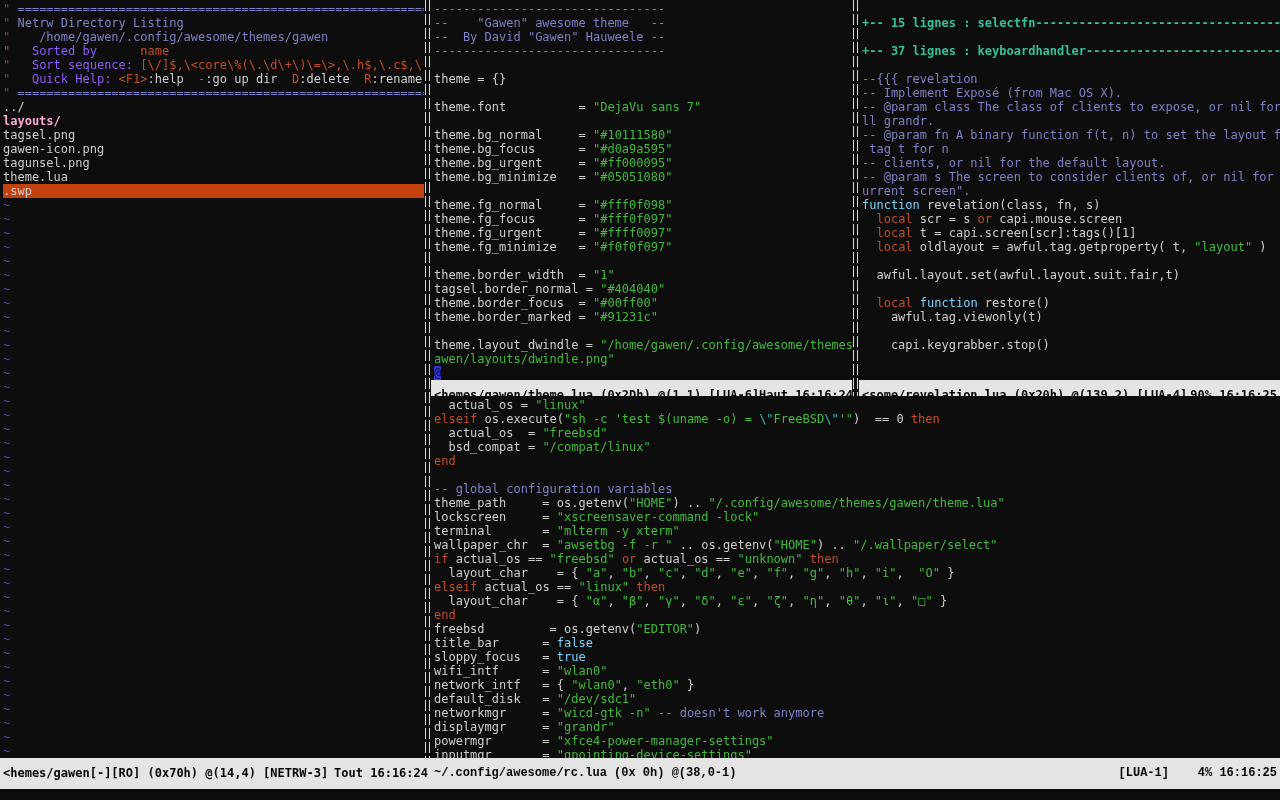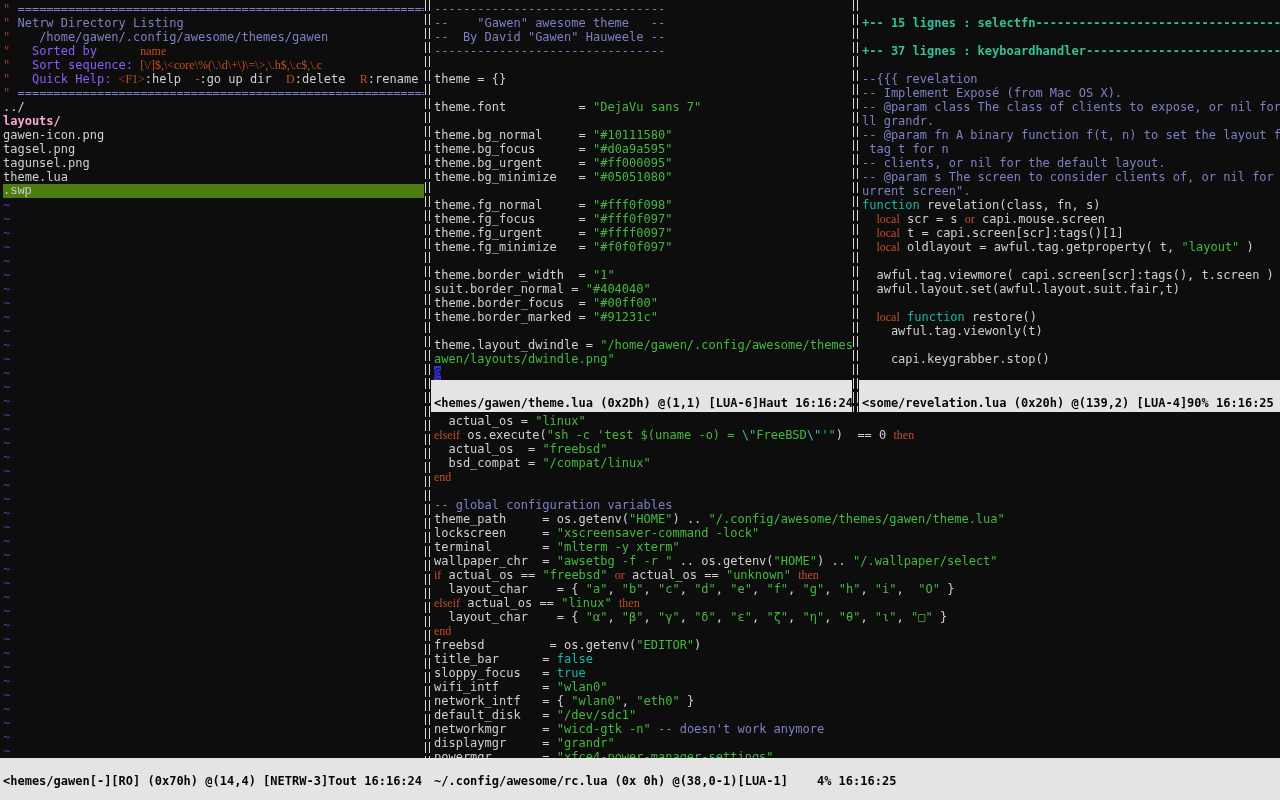--- a/index.html
+++ b/index.html
@@ -20,65 +20,65 @@
 
   .vsep { flex:0 0 7px;
     background-image:
       repeating-linear-gradient(to bottom, #d8d8d8 0 11px, transparent 11px 14px),
       repeating-linear-gradient(to bottom, #d8d8d8 0 11px, transparent 11px 14px);
     background-size:1px 100%, 1px 100%;
     background-position:1px 0, 5px 0;
     background-repeat:no-repeat, no-repeat; }
 
   .statusline { flex:0 0 15px; background:#e4e4e4; color:#050505; font-weight:bold;
-    line-height:15px; display:flex; justify-content:flex-start;
-    padding:16px 3px; white-space:pre; overflow:hidden; }
+    line-height:15px; display:flex; justify-content:space-between;
+    padding:8px 3px; white-space:pre; overflow:hidden; }
 
   .status-row { flex:0 0 15px; display:flex; }
   .status-row .statusline { flex:none; }
   .status-netrw { width:431px; }
-  .status-rc { flex:1 1 auto !important; display:flex; }
+  .status-rc { flex:1 1 auto !important; display:flex;font-family:Liberation Mono, monospace; }
 
   .cmdline { flex:0 0 14px; line-height:14px; padding-left:3px; color:#e2e2e2; white-space:pre; }
   .cursor { display:inline-block; width:7px; height:12px; background:#e8e8e8; vertical-align:-2px; }
 
   
   .d   { color:#cfcfcf; }
   .c   { color:#7d80c4; }
   .g   { color:#8b5cf6; }
-  .o   { color:#c24e27;font-family:Liberation Serif, serif; }
+  .o   { color:#c24e27; }
   .s   { color:#44b93f; }
   .e   { color:#3cb3b3; }
   .f   { color:#35c09b; font-weight:bold; }
-  .y   { color:#14b8a6; }
+  .y   { color:#7dd3fc; }
   .q   { color:#a13b20; }
   .t   { color:#4646aa; }
   .dir { color:#f9a8d4; font-weight:bold; }
   .at  { color:#10104a; background:#3434cc; }
-  .cursorline { background:#4d7c0f;font-family:Liberation Mono, monospace; }
+  .cursorline { background:#c2410c; }
 </style>
 </head>
 <body>
 
 <div class="screen">
   <div class="main">
 
     <div class="pane pane-netrw">
       <div class="content">
           <div class="ln"><span class="q">" </span><span class="c">================================================================================</span></div>
           <div class="ln"><span class="q">" </span><span class="c">Netrw Directory Listing</span></div>
           <div class="ln"><span class="q">" </span><span class="c">   /home/gawen/.config/awesome/themes/gawen</span></div>
           <div class="ln"><span class="q">" </span><span class="g">  Sorted by      </span><span class="o">name</span></div>
           <div class="ln"><span class="q">" </span><span class="g">  Sort sequence: </span><span class="o">[\/]$,\&lt;core\%(\.\d\+\)\=\&gt;,\.h$,\.c$,\.c</span></div>
           <div class="ln"><span class="q">" </span><span class="g">  Quick Help: </span><span class="o">&lt;F1&gt;</span><span class="d">:help  </span><span class="o">-</span><span class="d">:go up dir  </span><span class="o">D</span><span class="d">:delete  </span><span class="o">R</span><span class="d">:rename</span></div>
           <div class="ln"><span class="q">" </span><span class="c">================================================================================</span></div>
           <div class="ln"><span class="d">../</span></div>
           <div class="ln"><span class="dir">layouts/</span></div>
+          <div class="ln"><span class="d">tagsel.png</span></div>
           <div class="ln"><span class="d">gawen-icon.png</span></div>
-          <div class="ln"><span class="d">tagsel.png</span></div>
           <div class="ln"><span class="d">tagunsel.png</span></div>
           <div class="ln"><span class="d">theme.lua</span></div>
           <div class="ln cursorline"><span class="d">.swp</span></div>
           <div class="ln"><span class="t">~</span></div>
           <div class="ln"><span class="t">~</span></div>
           <div class="ln"><span class="t">~</span></div>
           <div class="ln"><span class="t">~</span></div>
           <div class="ln"><span class="t">~</span></div>
           <div class="ln"><span class="t">~</span></div>
           <div class="ln"><span class="t">~</span></div>
@@ -138,21 +138,21 @@
               <div class="ln"><span class="d">theme.bg_focus      = </span><span class="s">"#d0a9a595"</span></div>
               <div class="ln"><span class="d">theme.bg_urgent     = </span><span class="s">"#ff000095"</span></div>
               <div class="ln"><span class="d">theme.bg_minimize   = </span><span class="s">"#05051080"</span></div>
               <div class="ln"></div>
               <div class="ln"><span class="d">theme.fg_normal     = </span><span class="s">"#fff0f098"</span></div>
               <div class="ln"><span class="d">theme.fg_focus      = </span><span class="s">"#fff0f097"</span></div>
               <div class="ln"><span class="d">theme.fg_urgent     = </span><span class="s">"#ffff0097"</span></div>
               <div class="ln"><span class="d">theme.fg_minimize   = </span><span class="s">"#f0f0f097"</span></div>
               <div class="ln"></div>
               <div class="ln"><span class="d">theme.border_width  = </span><span class="s">"1"</span></div>
-              <div class="ln"><span class="d">suit.border_normal = </span><span class="s">"#404040"</span></div>
+              <div class="ln"><span class="d">tagsel.border_normal = </span><span class="s">"#404040"</span></div>
               <div class="ln"><span class="d">theme.border_focus  = </span><span class="s">"#00ff00"</span></div>
               <div class="ln"><span class="d">theme.border_marked = </span><span class="s">"#91231c"</span></div>
               <div class="ln"></div>
               <div class="ln"><span class="d">theme.layout_dwindle = </span><span class="s">"/home/gawen/.config/awesome/themes/g</span></div>
               <div class="ln"><span class="s">awen/layouts/dwindle.png"</span></div>
               <div class="ln"><span class="at">@</span></div>
             </div>
           <div class="statusline">
             <span>&lt;hemes/gawen/theme.lua (0x2Dh) @(1,1) [LUA-6]</span>
             <span>Haut 16:16:24</span>
@@ -175,21 +175,20 @@
               <div class="ln"><span class="c">-- @param fn A binary function f(t, n) to set the layout for</span></div>
               <div class="ln"><span class="c"> tag t for n</span></div>
               <div class="ln"><span class="c">-- clients, or nil for the default layout.</span></div>
               <div class="ln"><span class="c">-- @param s The screen to consider clients of, or nil for "c</span></div>
               <div class="ln"><span class="c">urrent screen".</span></div>
               <div class="ln"><span class="y">function</span><span class="d"> revelation(class, fn, s)</span></div>
               <div class="ln"><span class="d">  </span><span class="o">local</span><span class="d"> scr = s </span><span class="o">or</span><span class="d"> capi.mouse.screen</span></div>
               <div class="ln"><span class="d">  </span><span class="o">local</span><span class="d"> t = capi.screen[scr]:tags()[1]</span></div>
               <div class="ln"><span class="d">  </span><span class="o">local</span><span class="d"> oldlayout = awful.tag.getproperty( t, </span><span class="s">"layout"</span><span class="d"> )</span></div>
               <div class="ln"></div>
-              <div class="ln"><span class="d">  awful.tag.viewmore( capi.screen[scr]:tags(), t.screen )</span></div>
               <div class="ln"><span class="d">  awful.layout.set(awful.layout.suit.fair,t)</span></div>
               <div class="ln"></div>
               <div class="ln"><span class="d">  </span><span class="o">local</span><span class="d"> </span><span class="y">function</span><span class="d"> restore()</span></div>
               <div class="ln"><span class="d">    awful.tag.viewonly(t)</span></div>
               <div class="ln"></div>
               <div class="ln"><span class="d">    capi.keygrabber.stop()</span></div>
             </div>
           <div class="statusline">
             <span>&lt;some/revelation.lua (0x20h) @(139,2) [LUA-4]</span>
             <span>90% 16:16:25</span>

